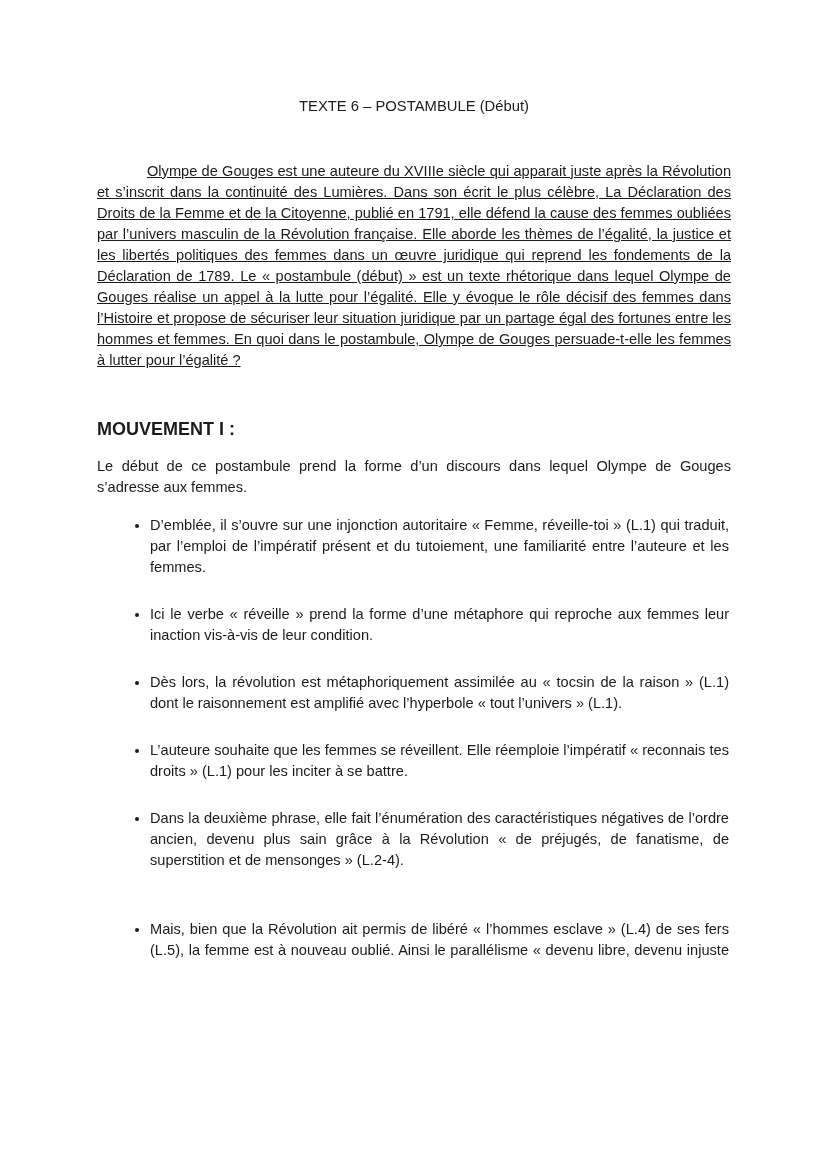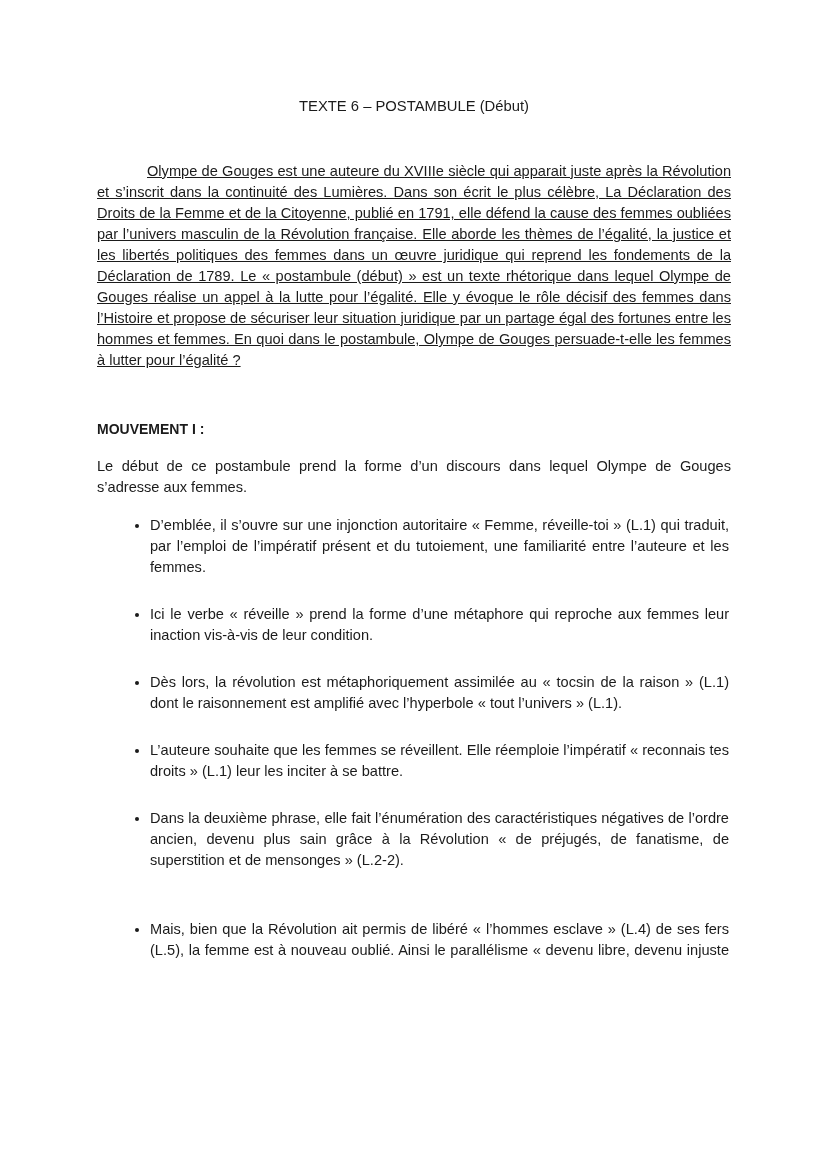--- a/index.html
+++ b/index.html
@@ -44,21 +44,21 @@
   ul {
     margin: 0;
     padding: 0 0 0 53px;
     list-style: disc outside;
   }
   ul.tight-list li {
     margin: 0 0 1px 0;
     text-align: justify;
   }
   .section-heading {
-    font-size: 14px;
+    font-size: 18px;
     font-weight: bold;
     margin: 48px 0 16px 0;
   }
   .section-intro {
     text-align: justify;
     margin-bottom: 17px;
   }
   ul.spaced-list li {
     margin: 0 0 26px 0;
     text-align: justify;
@@ -81,18 +81,18 @@
 
 
   <h2 class="section-heading">MOUVEMENT I :</h2>
 
   <p class="section-intro">Le début de ce postambule prend la forme d’un discours dans lequel Olympe de Gouges s’adresse aux femmes.</p>
 
   <ul class="spaced-list">
     <li>D’emblée, il s’ouvre sur une injonction autoritaire « Femme, réveille-toi » (L.1) qui traduit, par l’emploi de l’impératif présent et du tutoiement, une familiarité entre l’auteure et les femmes.</li>
     <li>Ici le verbe « réveille » prend la forme d’une métaphore qui reproche aux femmes leur inaction vis-à-vis de leur condition.</li>
     <li>Dès lors, la révolution est métaphoriquement assimilée au « tocsin de la raison » (L.1) dont le raisonnement est amplifié avec l’hyperbole « tout l’univers » (L.1).</li>
-    <li> L’auteure souhaite que les femmes se réveillent. Elle réemploie l’impératif « reconnais tes droits » (L.1) leur les inciter à se battre.</li>
-    <li>Dans la deuxième phrase, elle fait l’énumération des caractéristiques négatives de l’ordre ancien, devenu plus sain grâce à la Révolution « de préjugés, de fanatisme, de superstition et de mensonges » (L.2-2).</li>
+    <li> L’auteure souhaite que les femmes se réveillent. Elle réemploie l’impératif « reconnais tes droits » (L.1) pour les inciter à se battre.</li>
+    <li>Dans la deuxième phrase, elle fait l’énumération des caractéristiques négatives de l’ordre ancien, devenu plus sain grâce à la Révolution « de préjugés, de fanatisme, de superstition et de mensonges » (L.2-4).</li>
     <li>Mais, bien que la Révolution ait permis de libéré « l’hommes esclave » (L.4) de ses fers (L.5), la femme est à nouveau oublié. Ainsi le parallélisme « devenu libre, devenu injuste » (L.5) dénonce l’ingratitude des hommes vis-à-vis des femmes qui se sont pourtant battues et ont manifesté à leur côté et sans qui la Révolution ne serait pas celle qu’elle est.</li>
   </ul>
 
 </div>
 
 </body></html>

